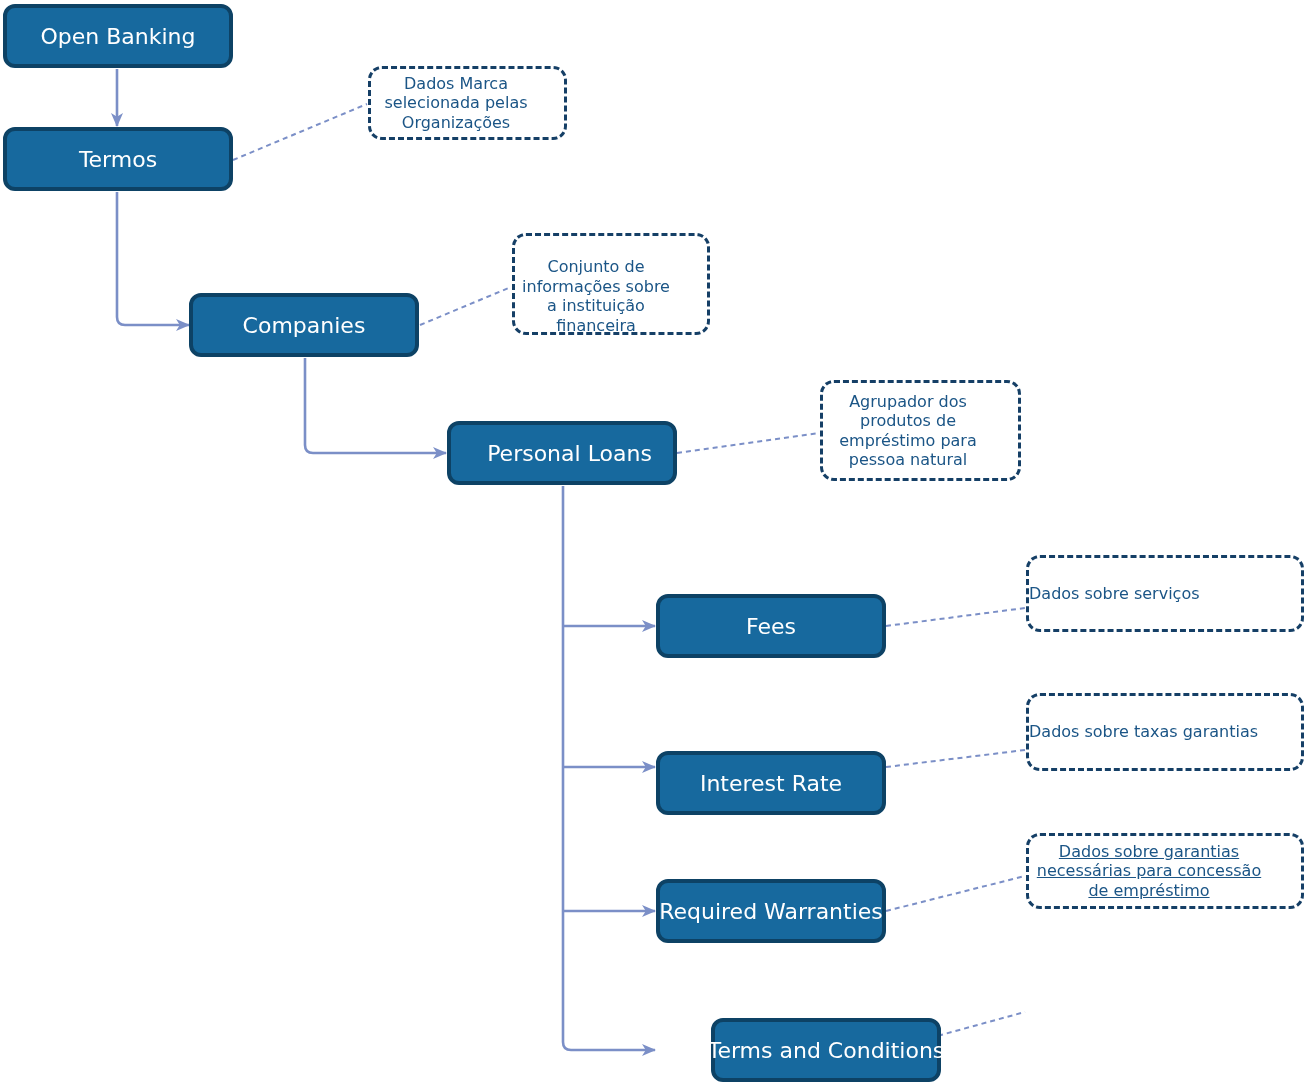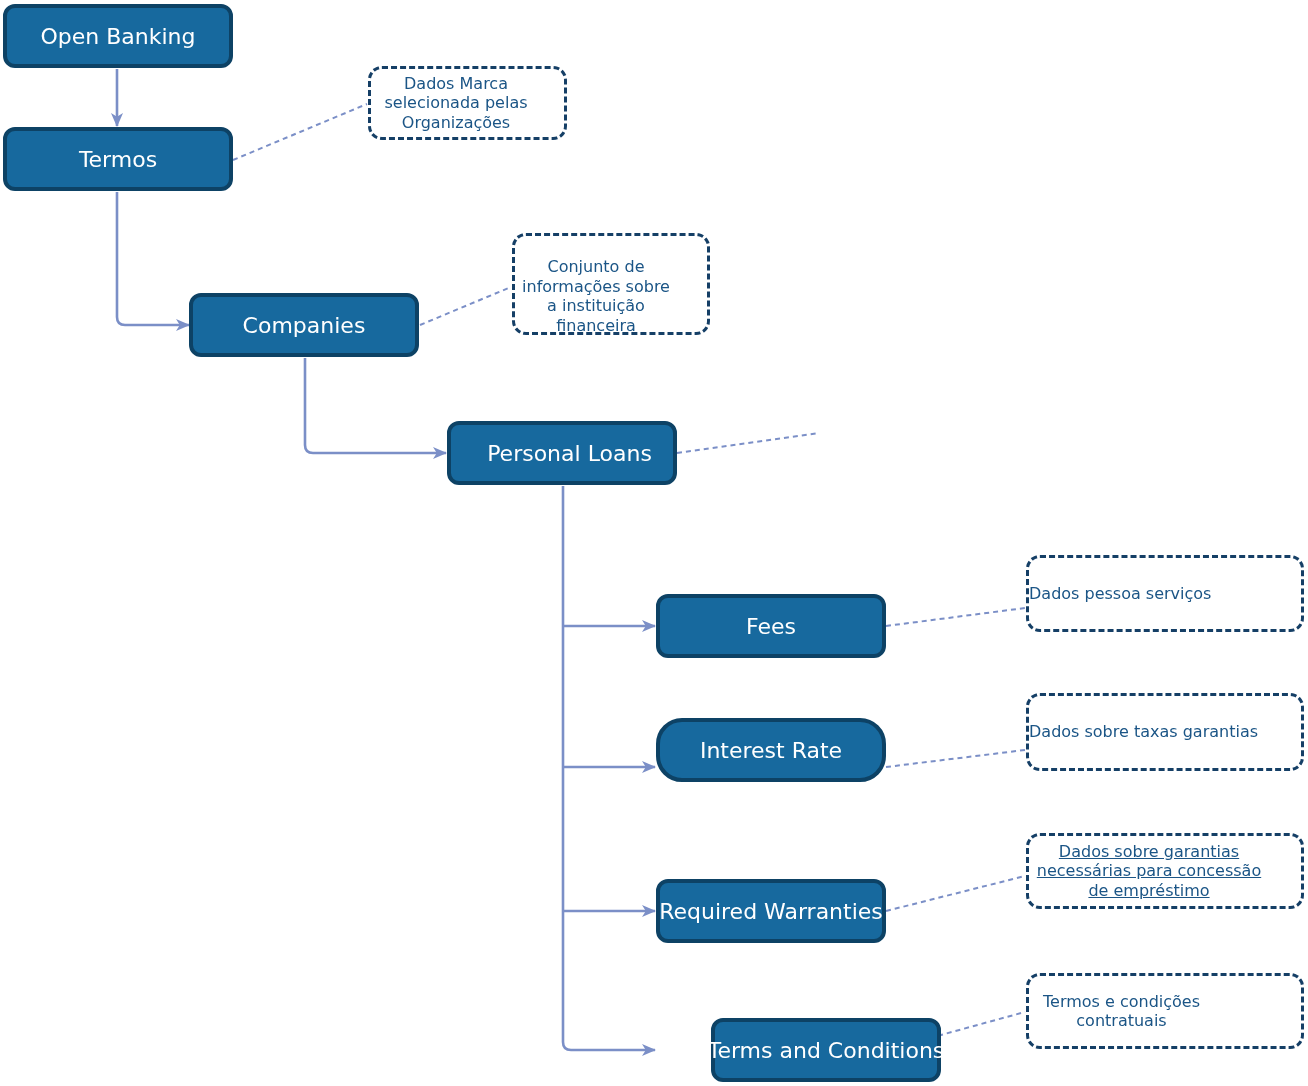--- a/index.html
+++ b/index.html
@@ -39,21 +39,21 @@
     align-items: center;
     justify-content: center;
     text-align: center;
     white-space: nowrap;
   }
   .n-open-banking        { left: 3px;   top: 4px; }
   .n-brand               { left: 3px;   top: 127px; }
   .n-companies           { left: 181px; top: 293px; margin-left: 8px; }
   .n-personal-loans      { left: 447px; top: 421px; padding-left: 15px; }
   .n-fees                { left: 656px; top: 594px; }
-  .n-interest-rate       { left: 656px; top: 718px; border-radius: 26px; }
+  .n-interest-rate       { left: 656px; top: 751px; }
   .n-required-warranties { left: 656px; top: 879px; }
   .n-terms-conditions    { left: 673px; top: 1018px; margin-left: 38px; }
 
   .note {
     position: absolute;
     box-sizing: border-box;
     background: #ffffff;
     border: 3px dashed #153F66;
     border-radius: 14px;
     color: #1B5586;
@@ -130,26 +130,26 @@
   <div class="node n-terms-conditions">
     <span>Terms and Conditions</span>
   </div>
 
   <div class="note note-1">
     <span class="txt">Dados Marca selecionada pelas Organizações</span>
   </div>
   <div class="note note-2">
     <span class="txt">Conjunto de informações sobre a instituição financeira</span>
   </div>
+  <div class="note note-3">
+    <span class="txt">Agrupador dos produtos de empréstimo para pessoa natural</span>
+  </div>
   <div class="note note-4">
-    <span class="txt">Dados pessoa serviços</span>
+    <span class="txt">Dados sobre serviços</span>
   </div>
   <div class="note note-5">
     <span class="txt">Dados sobre taxas garantias</span>
   </div>
   <div class="note note-6">
     <span class="txt">Dados sobre garantias necessárias para concessão de empréstimo</span>
   </div>
-  <div class="note note-7">
-    <span class="txt">Termos e condições contratuais</span>
-  </div>
 
 </div>
 
 </body></html>

